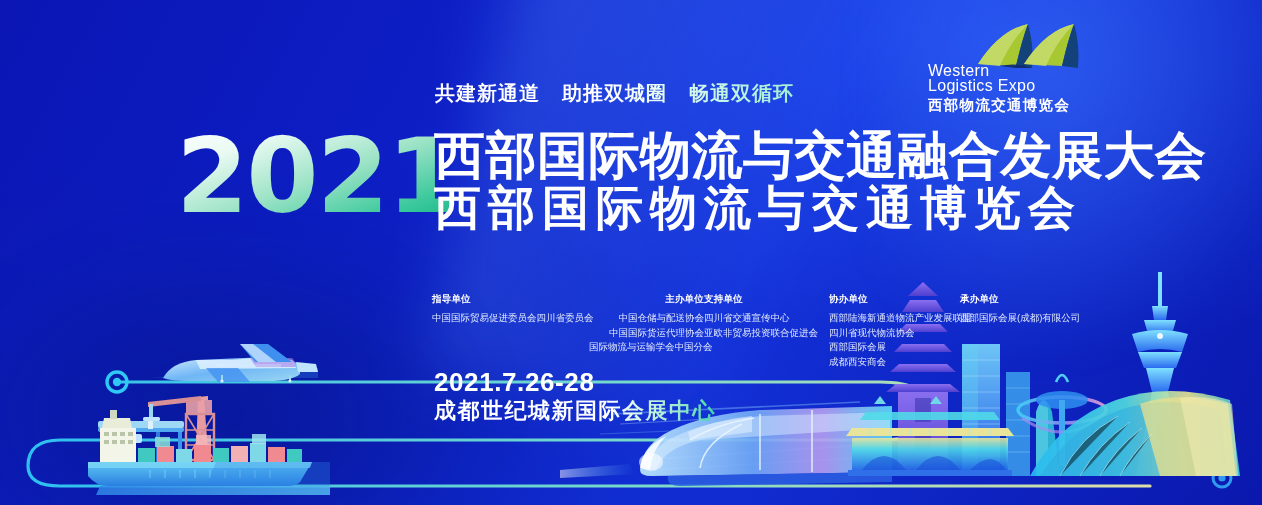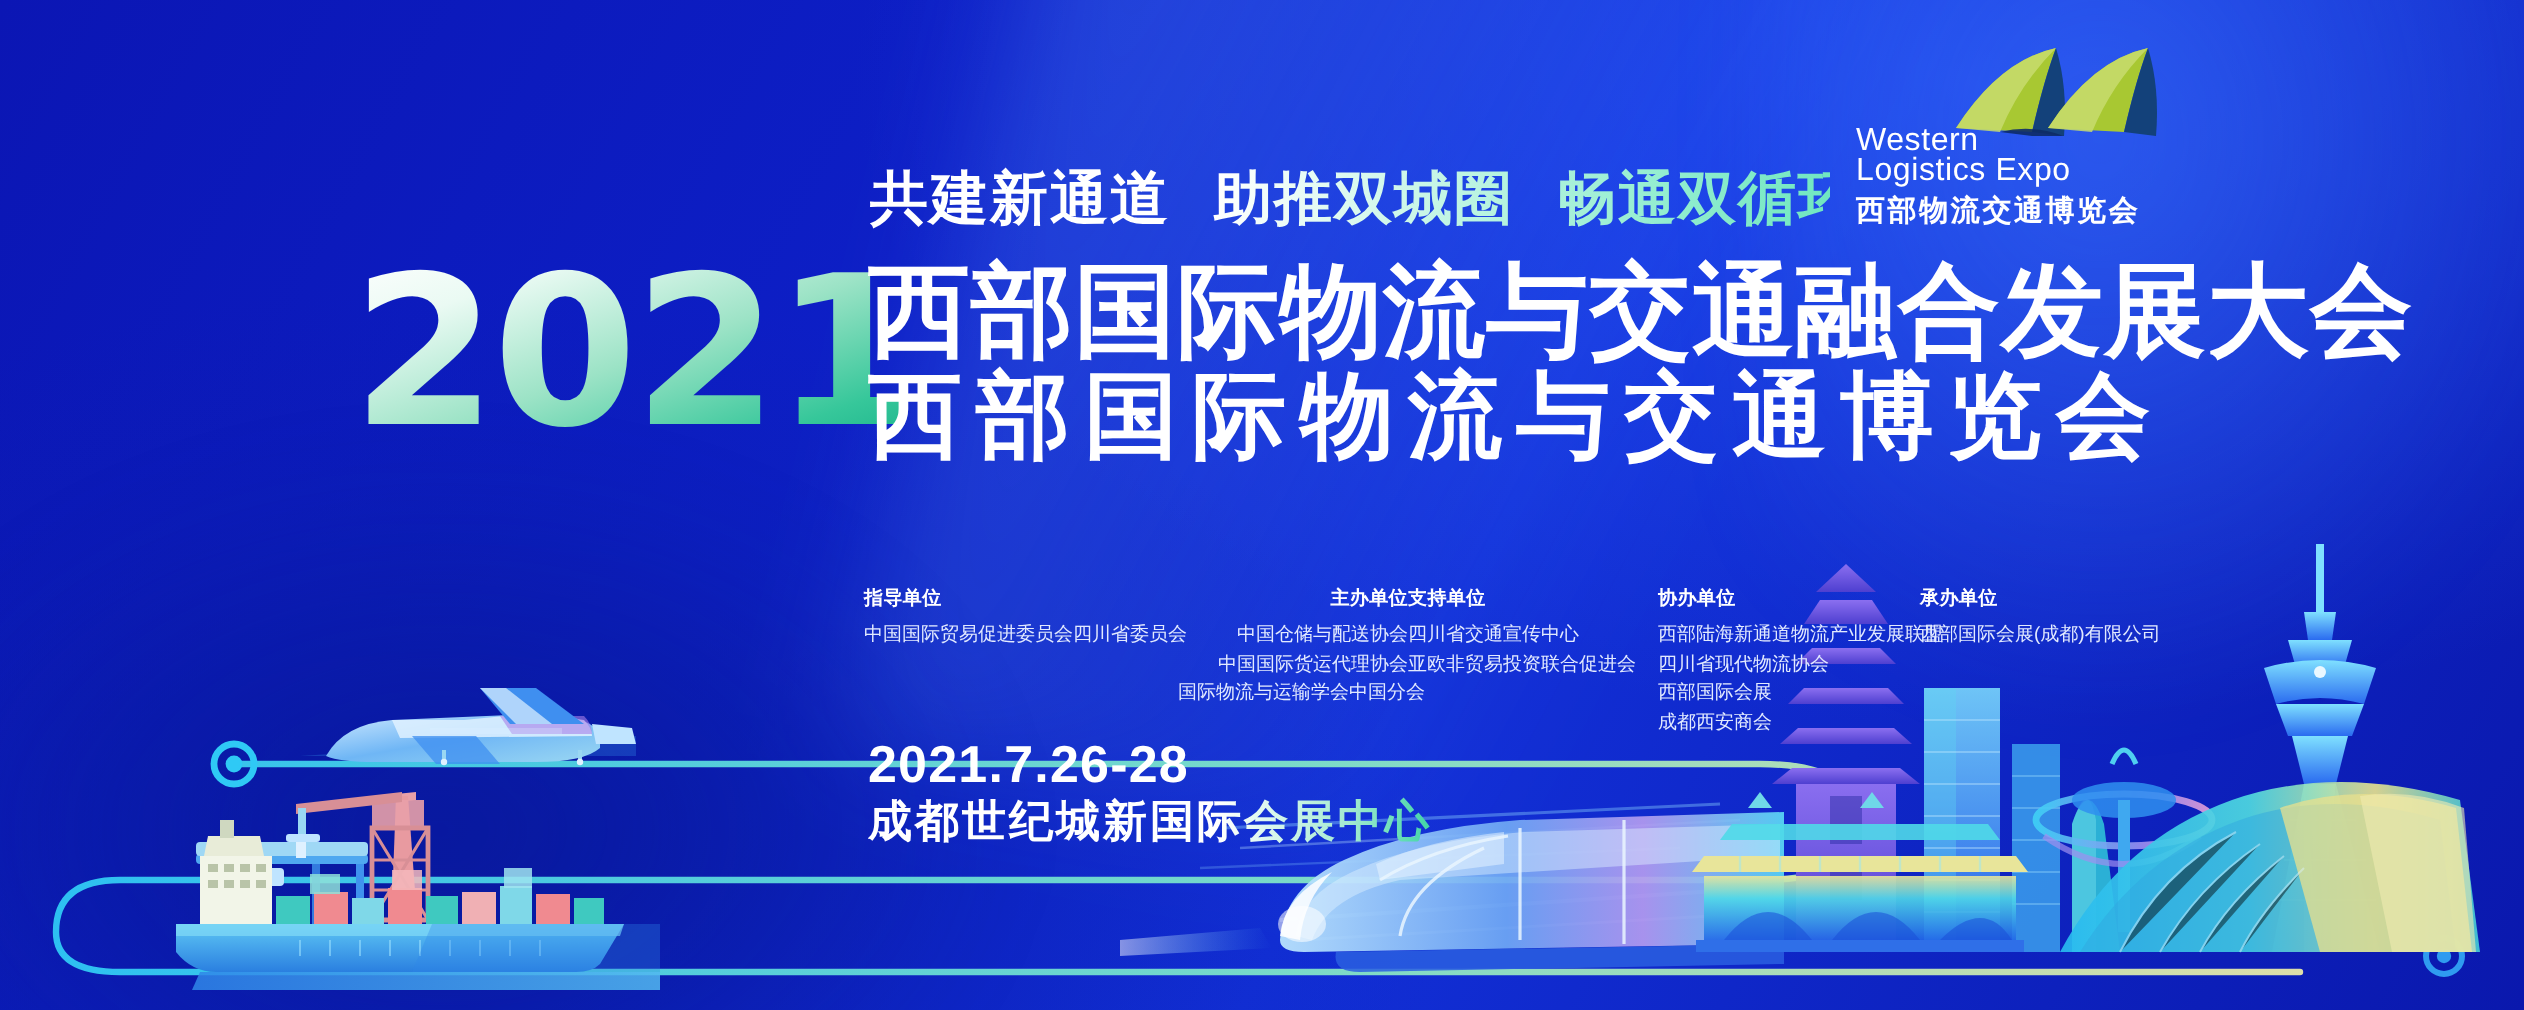--- a/index.html
+++ b/index.html
@@ -27,21 +27,21 @@
   
   #logo{position:absolute;left:928px;top:22px;width:156px;height:92px;}
   #logo .wings{position:absolute;left:48px;top:0;width:108px;height:48px;}
   #logo .lw-en{position:absolute;left:0;top:42px;color:#ffffff;
     font-size:16px;line-height:14.5px;letter-spacing:.3px;font-weight:400;}
   #logo .lw-cn{position:absolute;left:0;top:74px;color:#ffffff;
     font-size:14.5px;letter-spacing:1.3px;font-weight:700;white-space:nowrap;}
 
   
   #tagline{position:absolute;left:435px;top:80px;width:480px;height:36px;
-    font-size:29px;font-weight:700;letter-spacing:1px;white-space:nowrap;
+    font-size:20px;font-weight:700;letter-spacing:1px;white-space:nowrap;
     background:linear-gradient(96deg,#ffffff 0%,#ffffff 36%,#bdf4e2 62%,#6fe7c0 100%);
     -webkit-background-clip:text;background-clip:text;color:transparent;}
   #tagline .gap{display:inline-block;width:22px;}
 
   
   #year{position:absolute;left:176px;top:124px;
     font-size:104px;font-weight:800;line-height:104px;letter-spacing:-2px;
     font-family:"DejaVu Sans",sans-serif;
     background:linear-gradient(160deg,#ffffff 0%,#eafaf3 22%,#9ce3c6 52%,#36c79a 82%,#16b089 100%);
     -webkit-background-clip:text;background-clip:text;color:transparent;}

